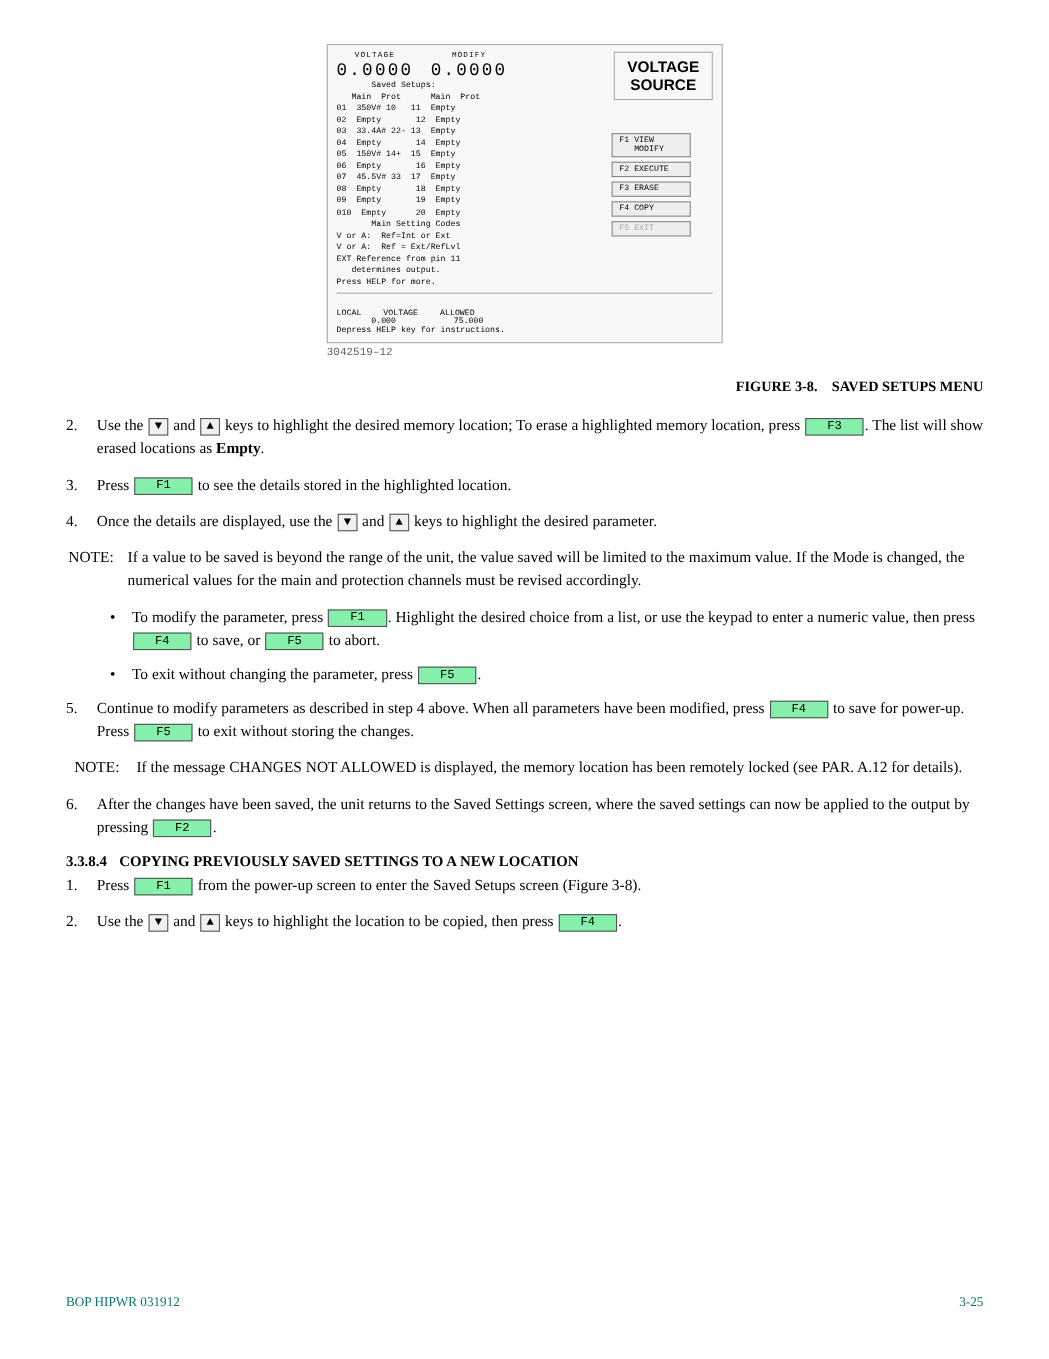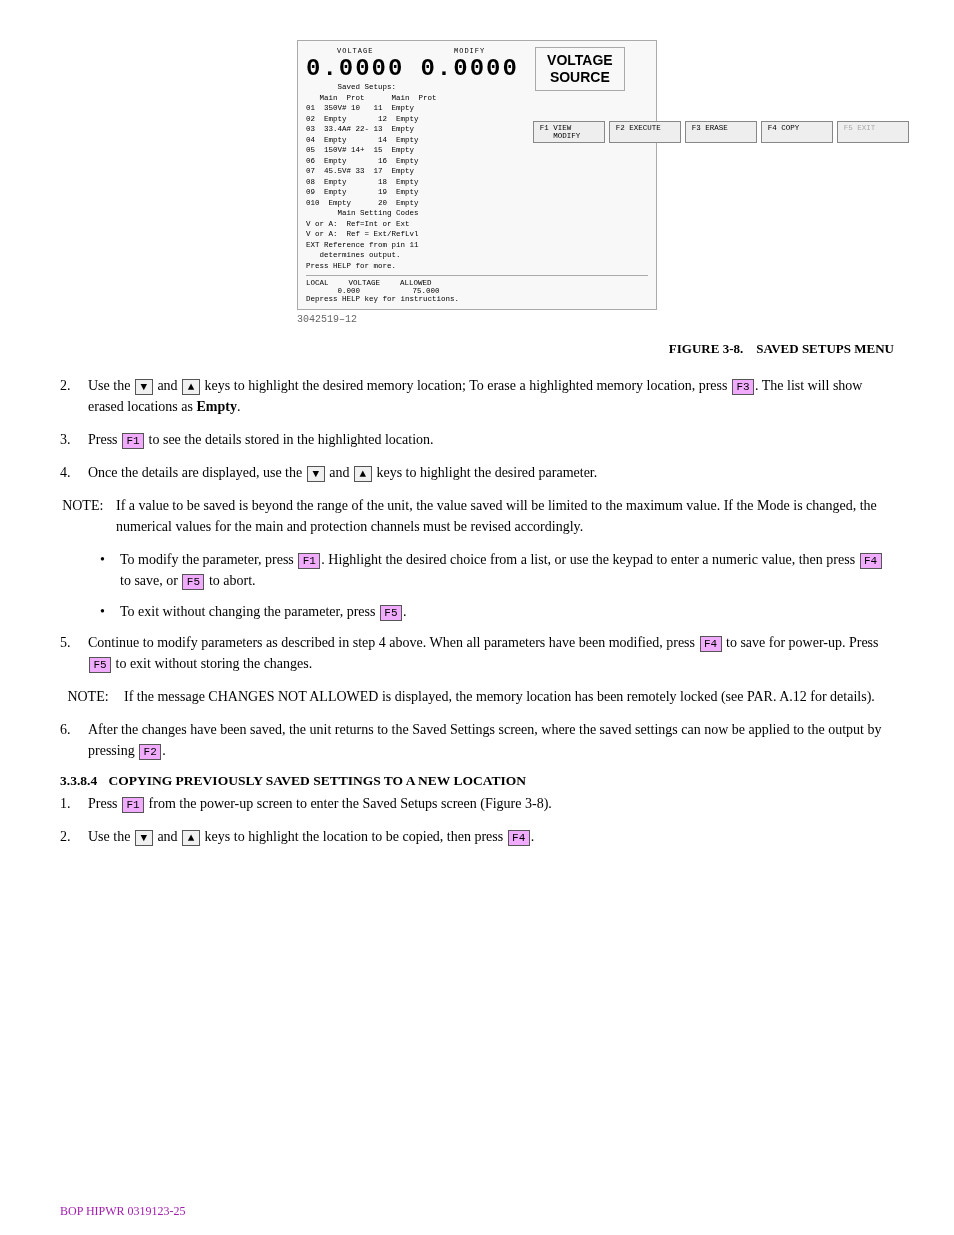--- a/index.html
+++ b/index.html
@@ -36,22 +36,22 @@
       align-items: center;
     }
 
     .reading-label {
       font-size: 7px;
       font-family: 'Courier New', monospace;
       letter-spacing: 1px;
     }
 
     .reading-value {
-      font-size: 24px;
-      font-weight: bold;
+      font-size: 16px;
+      font-weight: normal;
       font-family: 'Courier New', monospace;
       letter-spacing: 2px;
     }
 
     .screen-source-label {
       font-size: 14px;
       font-weight: bold;
       font-family: Arial, sans-serif;
       text-align: center;
       line-height: 1.2;
@@ -63,21 +63,21 @@
 
     .screen-menu-text {
       font-size: 7.5px;
       line-height: 1.4;
       font-family: 'Courier New', monospace;
       white-space: pre;
     }
 
     .screen-right-buttons {
       display: flex;
-      flex-direction: row;
+      flex-direction: column;
       gap: 4px;
       margin-left: 6px;
       margin-top: 30px;
     }
 
     .f-button {
       border: 1px solid #888;
       padding: 2px 6px;
       font-size: 7.5px;
       font-family: 'Courier New', monospace;
@@ -87,21 +87,21 @@
       text-align: left;
     }
 
     .f-button.disabled {
       color: #aaa;
     }
 
     .screen-status-bar {
       border-top: 1px solid #aaa;
       margin-top: 4px;
-      padding-top: 3px;
+      padding-top: 14px;
       font-size: 7.5px;
       font-family: 'Courier New', monospace;
       display: flex;
       gap: 20px;
     }
 
     .screen-footer {
       font-size: 7.5px;
       font-family: 'Courier New', monospace;
     }
@@ -183,24 +183,24 @@
     .section-number {
       margin-right: 8px;
     }
 
     
     .key-badge {
       display: inline-flex;
       align-items: center;
       justify-content: center;
       border: 1px solid #555;
-      padding: 0px 3px;
+      padding: 0px 19px;
       font-size: 11px;
       font-family: 'Courier New', monospace;
-      background: #f0abfc;
+      background: #86efac;
       vertical-align: middle;
       margin: 0 1px;
       min-width: 22px;
       height: 16px;
       text-align: right;
     }
 
     .key-arrow {
       display: inline-flex;
       align-items: center;
@@ -212,26 +212,27 @@
       background: #f0f0f0;
       vertical-align: middle;
       margin: 0 1px;
       min-width: 18px;
       height: 16px;
     }
 
     
     .page-footer {
       position: fixed;
-      bottom: 16px;
+      bottom: 44px;
       left: 60px;
       right: 60px;
       display: flex;
+      justify-content: space-between;
       font-size: 12px;
-      color: #a21caf;
+      color: #0f766e;
     }
 
     .screen-wrapper {
       display: flex;
       align-items: center;
     }
   </style>
 </head>
 <body>
 

